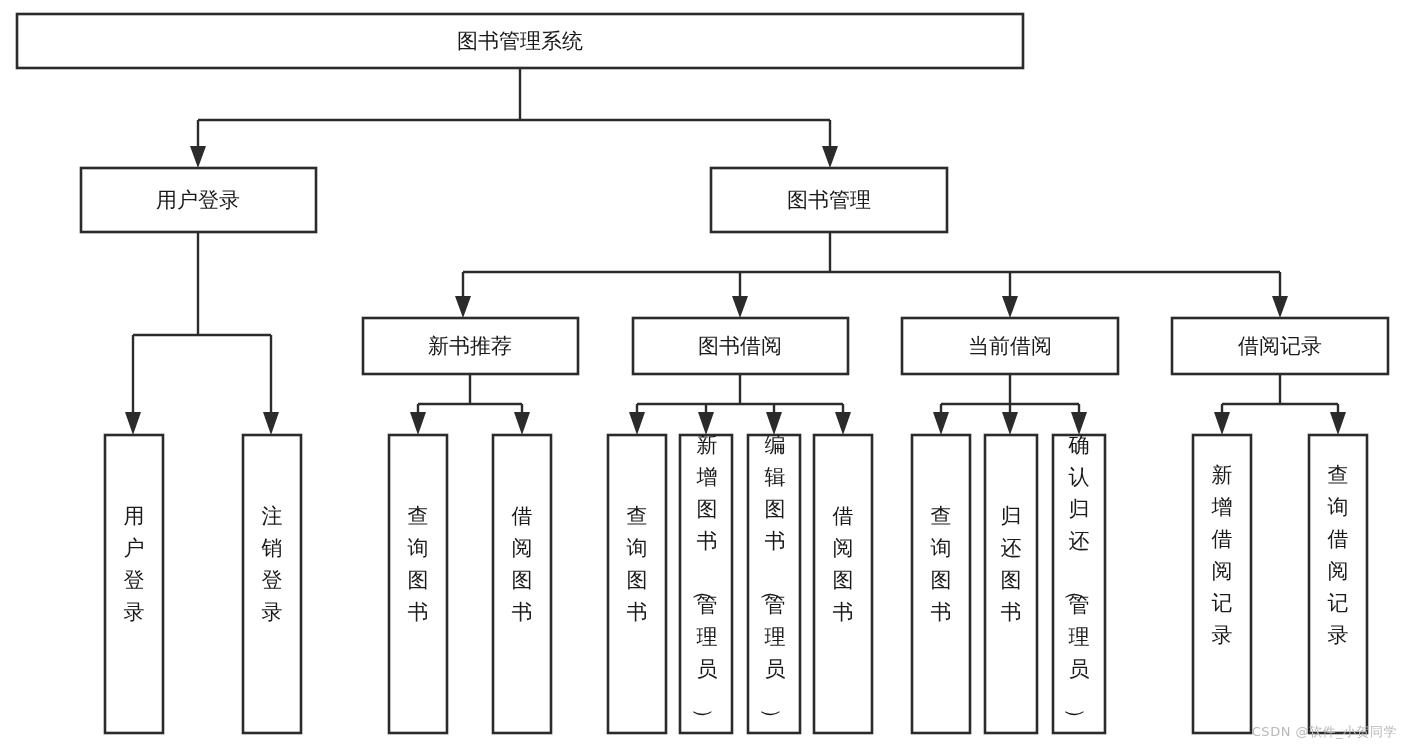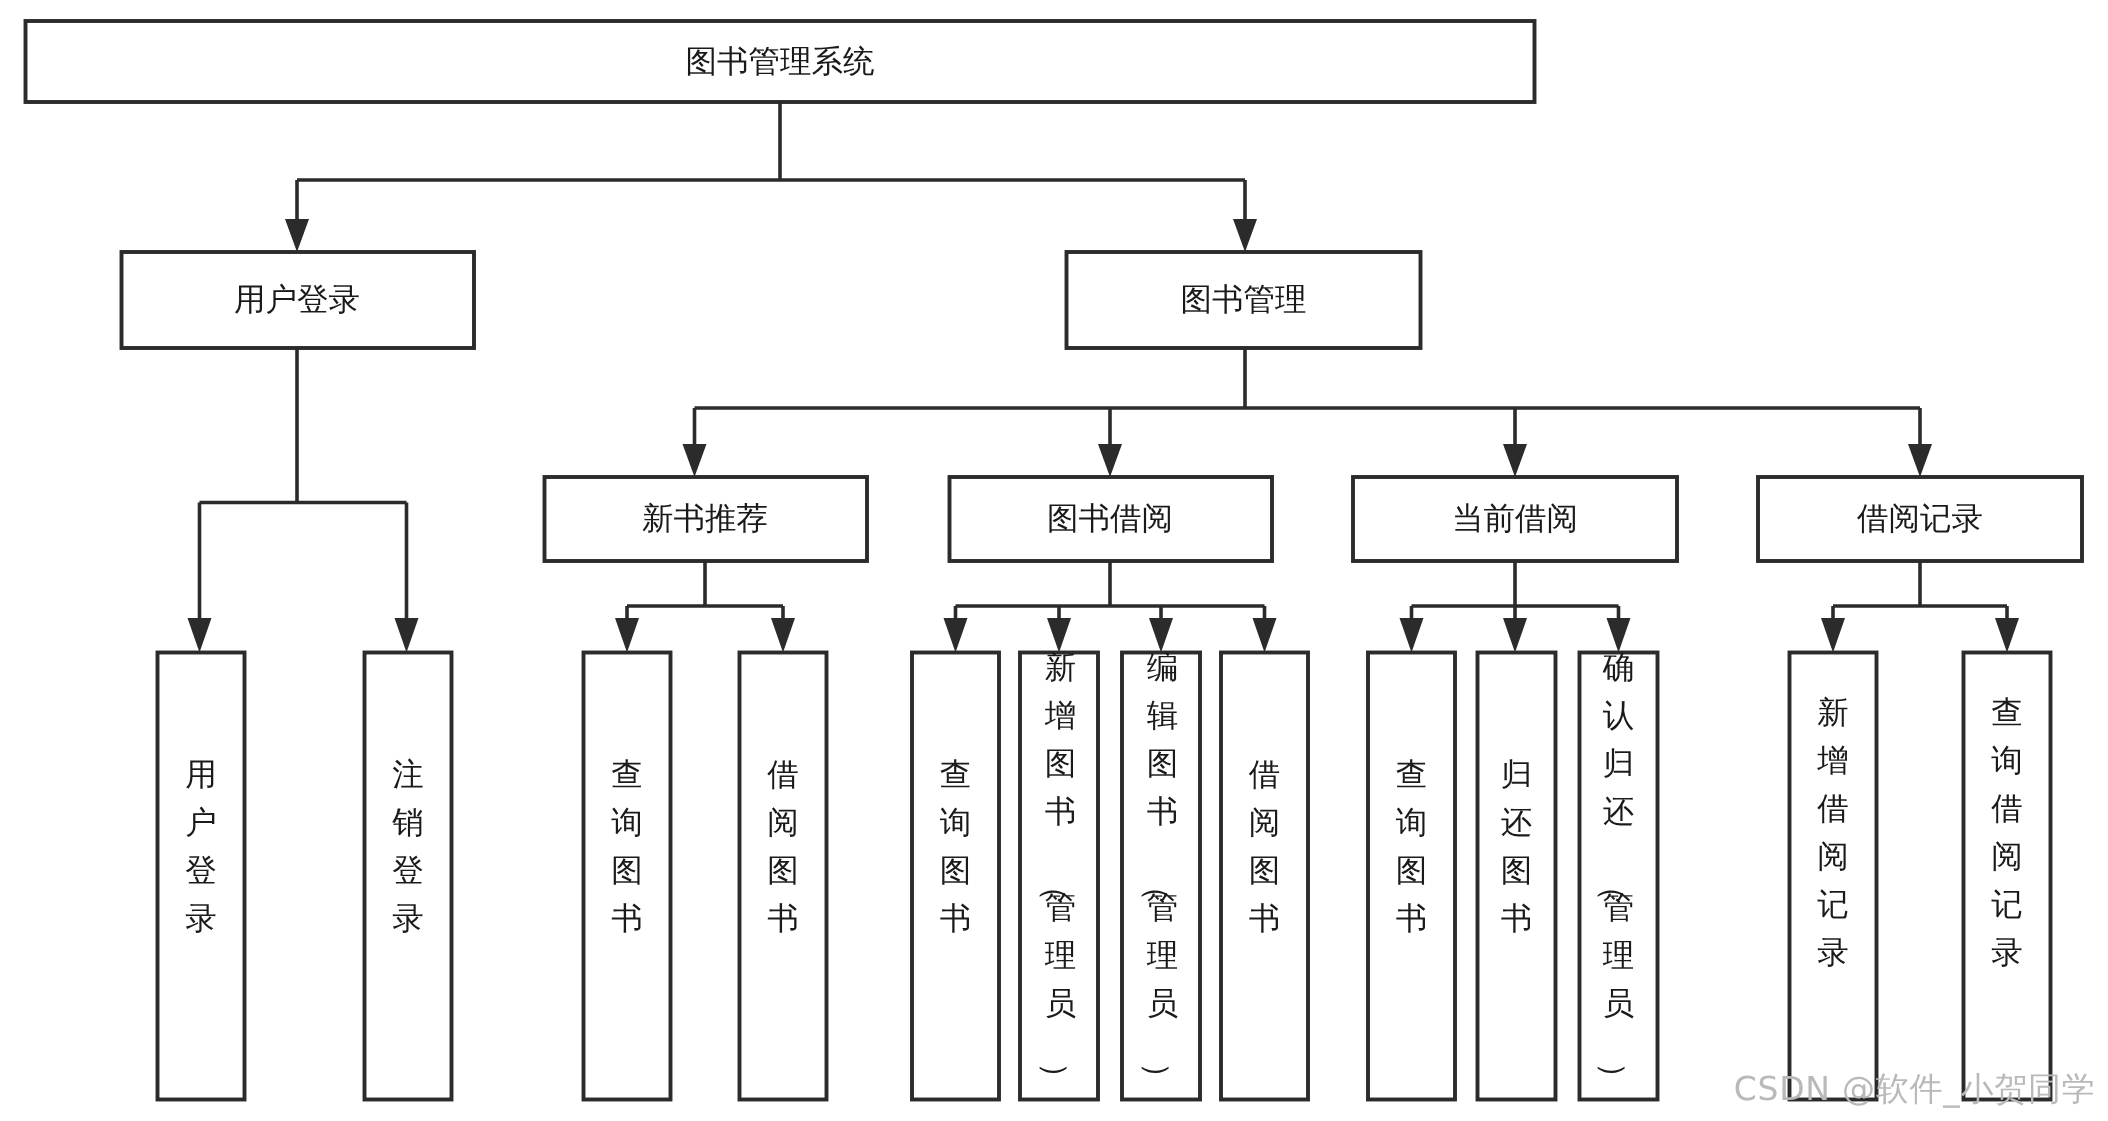--- a/index.html
+++ b/index.html
@@ -54,21 +54,21 @@
     fill: #1a1a1a;
     font-family: "DejaVu Sans", "Liberation Sans", sans-serif;
     font-size: 21px;
     text-anchor: middle;
   }
   .watermark {
     position: absolute;
     right: 8px;
     bottom: 6px;
     font-family: "DejaVu Sans", "Liberation Sans", sans-serif;
-    font-size: 22px;
+    font-size: 13px;
     color: #b9b9b9;
     letter-spacing: 0.5px;
     white-space: nowrap;
     pointer-events: none;
     user-select: none;
   }
 </style>
 </head>
 <body>
 

